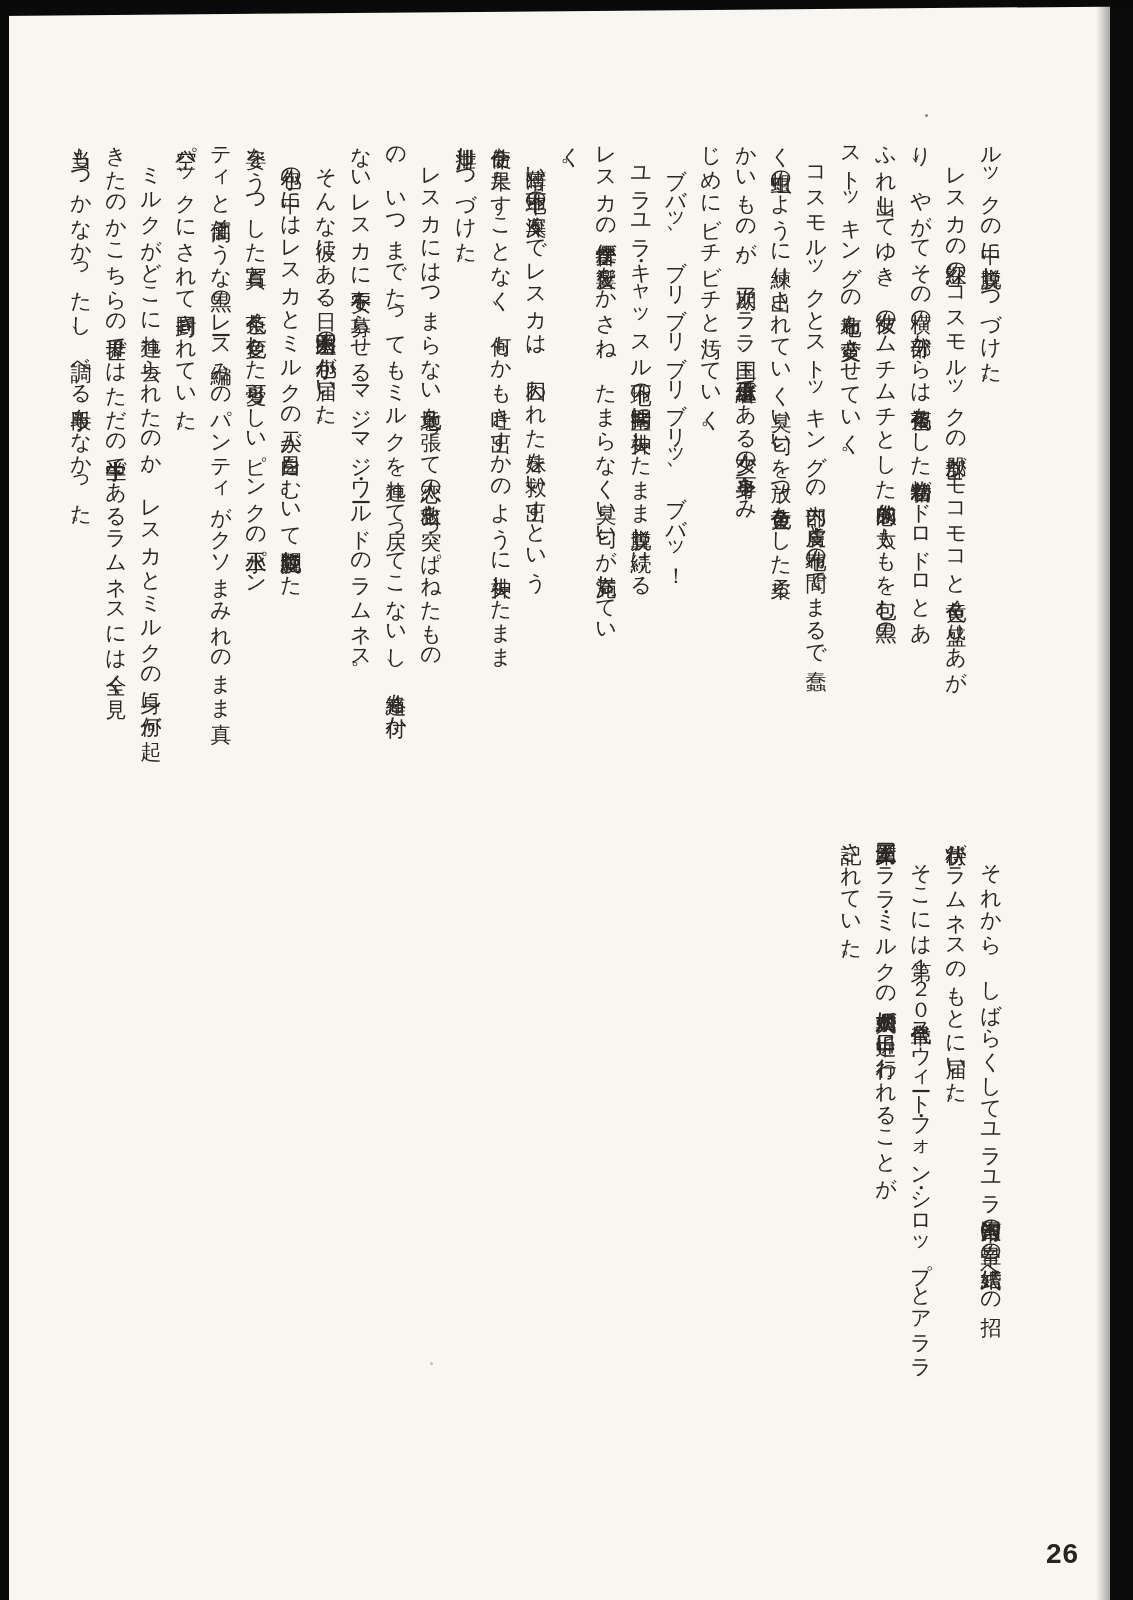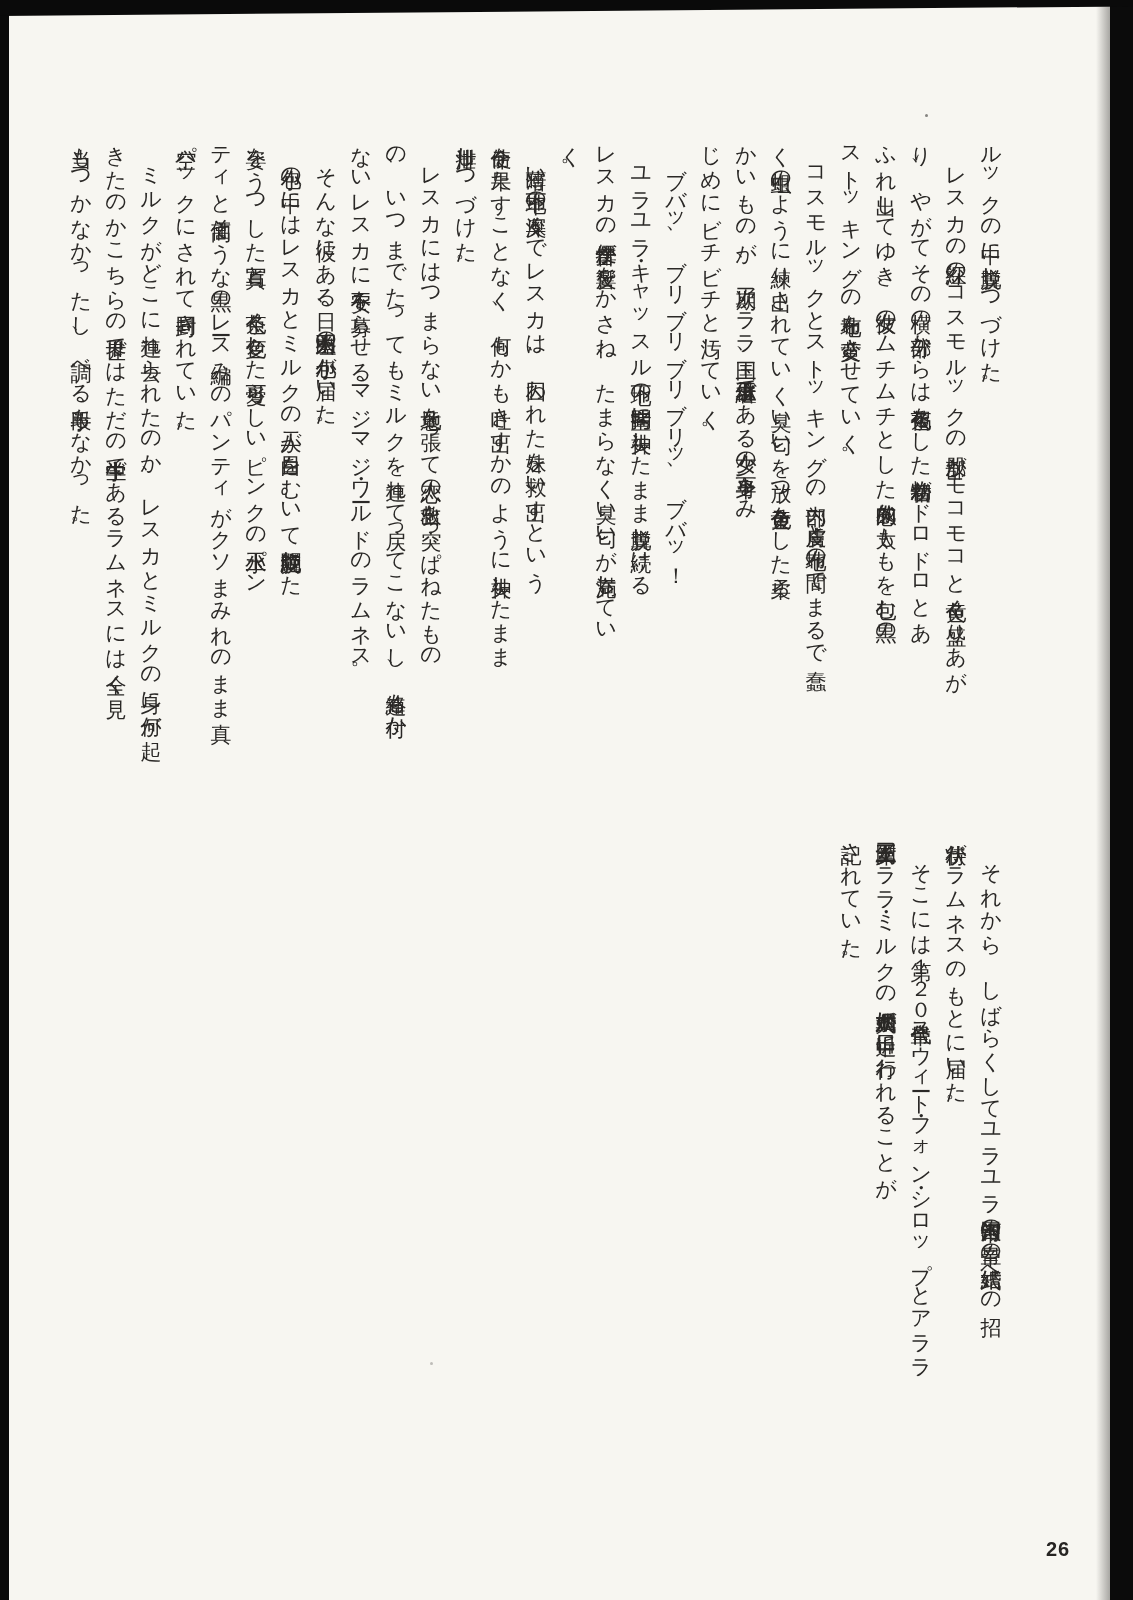--- a/index.html
+++ b/index.html
@@ -82,21 +82,21 @@
   }
   .tline.indent {
     text-indent: 21px;      
   }
 
   .page-number {
     position: absolute;
     left: 1046px;
     top: 1538px;
     font-family: "Liberation Sans", "DejaVu Sans", sans-serif;
-    font-size: 20px;
+    font-size: 28px;
     font-weight: bold;
     letter-spacing: 1px;
     color: #272523;
     z-index: 2;
   }
 </style>
 </head>
 <body>
 
 <div class="scan-bar-top"></div>

